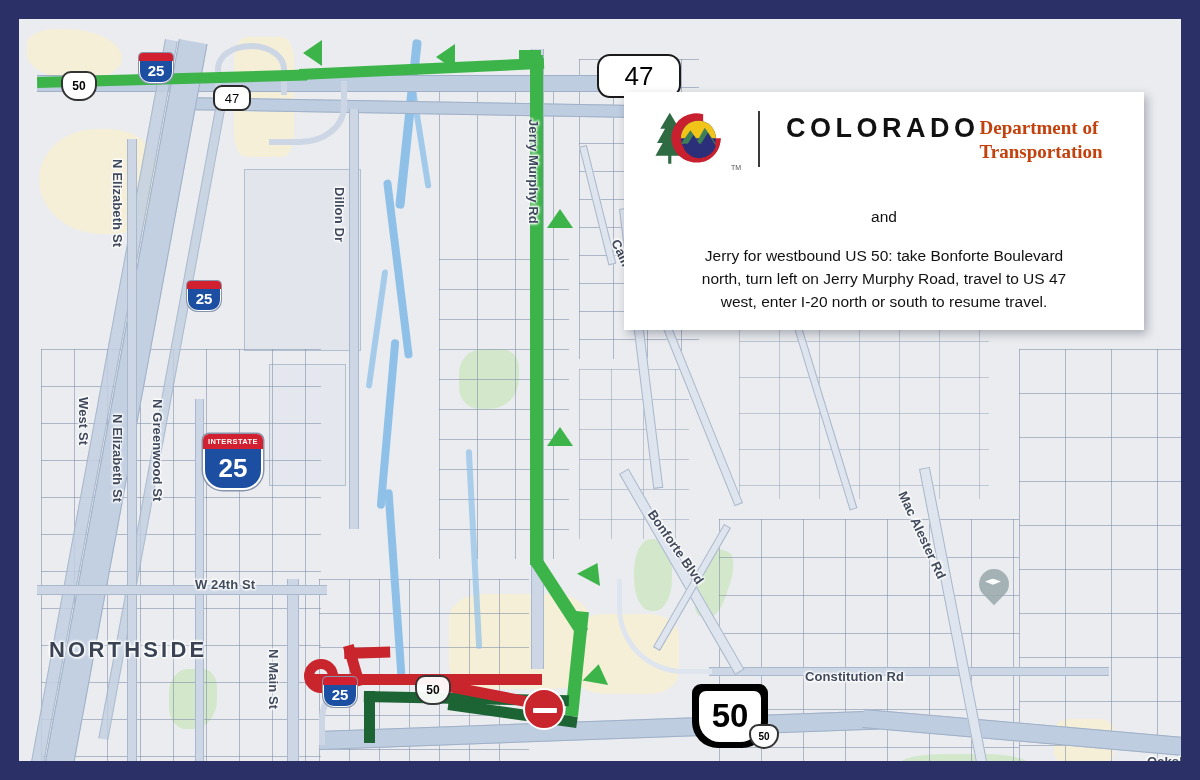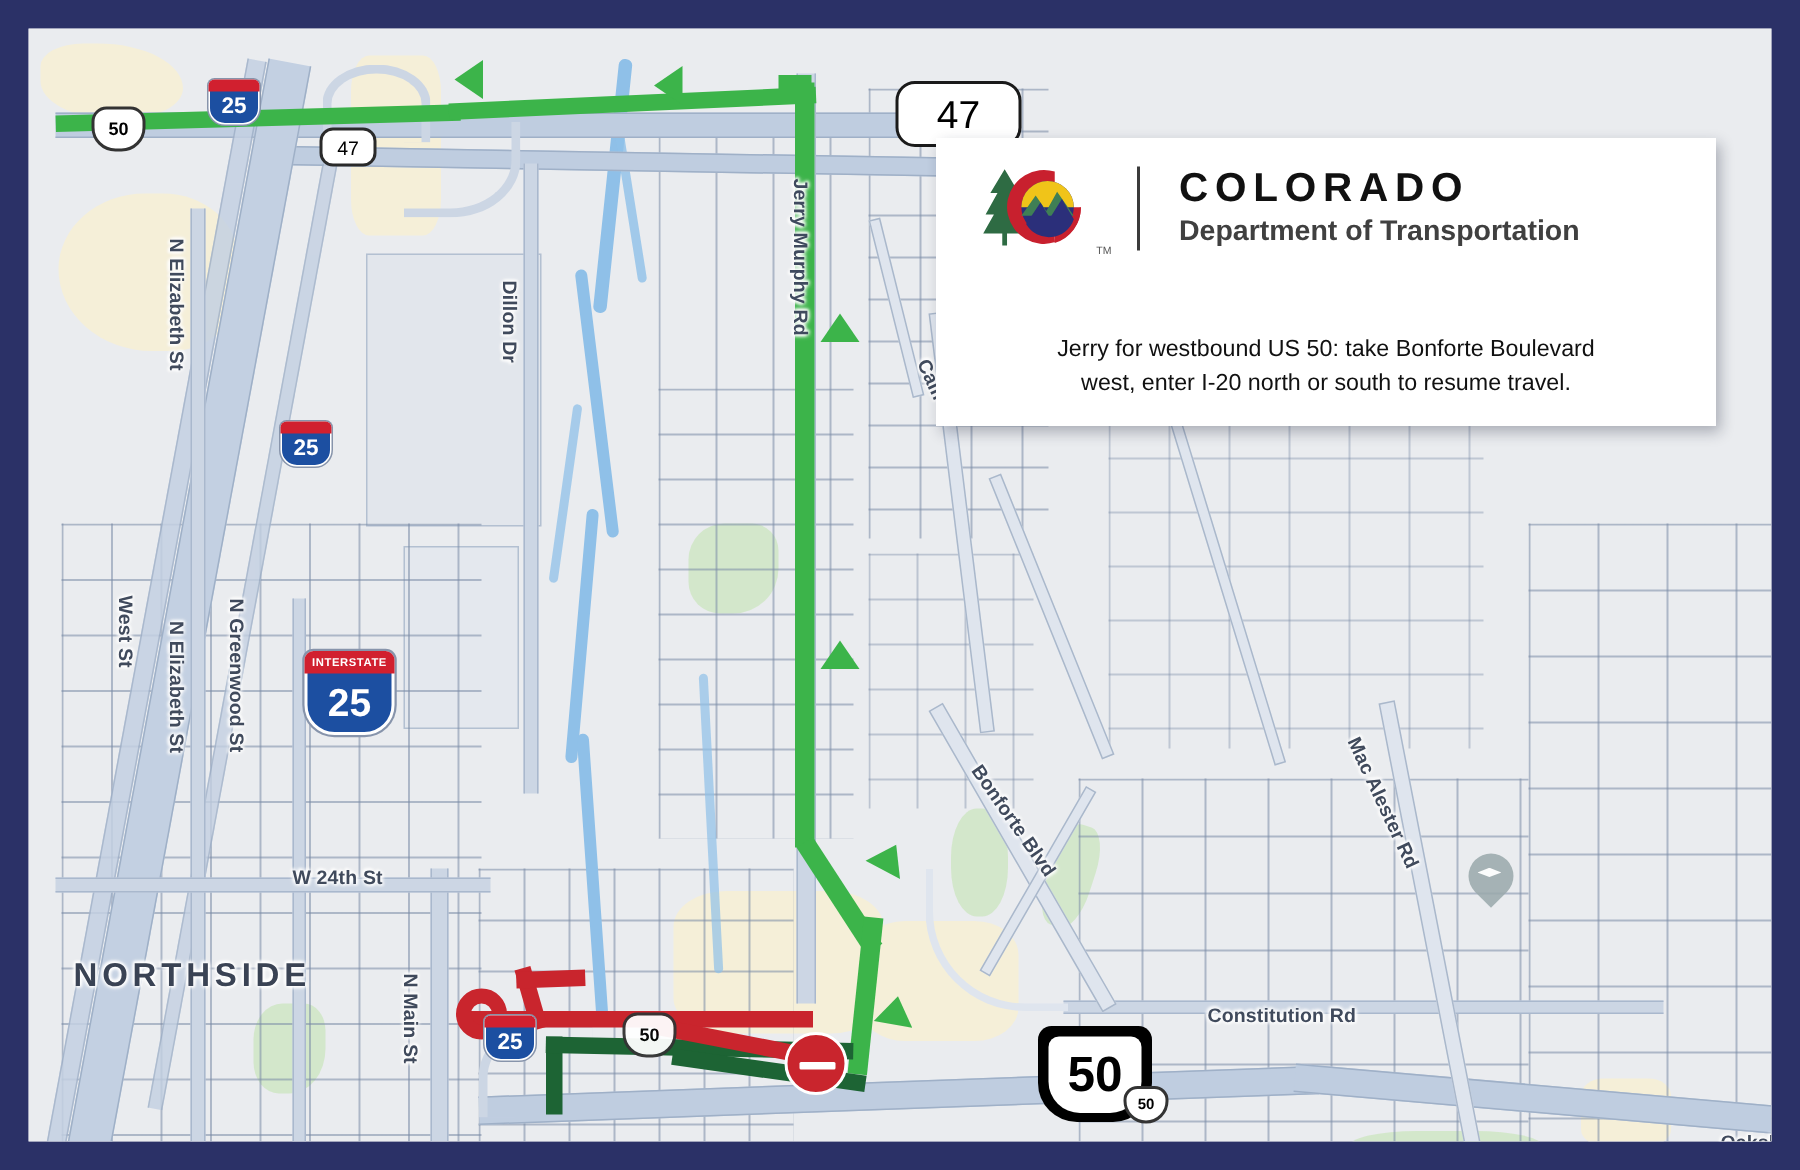--- a/index.html
+++ b/index.html
@@ -116,24 +116,24 @@
 
   .logo-co{position:relative;width:88px;height:62px;flex:0 0 auto;}
   .tm{position:absolute;right:-1px;bottom:-1px;font-size:7px;color:#555;}
 
   .logo-cdot{position:relative;width:62px;height:62px;border-radius:50%;
              overflow:hidden;background:#243575;flex:0 0 auto;}
   .cdot-txt{position:absolute;left:0;right:0;bottom:3px;text-align:center;color:#fff;
             font-size:11.5px;font-weight:bold;letter-spacing:.6px;}
 
   .divider{width:2px;height:56px;background:#3b3b3b;margin:0 14px 0 6px;flex:0 0 auto;}
-  .titles{display:flex;flex-direction:column;justify-content:center;}
+  .titles{display:flex;flex-direction:row;justify-content:center;}
   .t-colorado{font-size:27px;font-weight:bold;letter-spacing:4.5px;color:#111;
               line-height:1.1;}
-  .t-dept{font-size:19px;font-weight:bold;color:#404040;line-height:1.25;margin-top:2px;}
+  .t-dept{font-size:19px;font-weight:bold;color:#c2410c;line-height:1.25;margin-top:2px;font-family:Liberation Serif, serif;}
 
   .advisory-sub{text-align:center;font-size:17px;font-weight:bold;color:#111;
                 margin:10px 0 4px;}
   .adv-block{text-align:center;color:#111;}
   .adv-line{font-size:15.5px;line-height:1.48;}
   .gap{height:15px;}
   .adv-body .adv-line{font-size:15.5px;line-height:1.5;}
 </style>
 </head>
 <body>
@@ -311,21 +311,23 @@
       <div class="titles">
         <div class="t-colorado">COLORADO</div>
         <div class="t-dept">Department of Transportation</div>
       </div>
     </div>
 
 
     <div class="adv-block">
       <div class="gap"></div>
       <div class="gap"></div>
+      <div class="adv-line">and</div>
       <div class="gap"></div>
     </div>
 
     <div class="adv-block adv-body">
       <div class="adv-line">Jerry for westbound US 50: take Bonforte Boulevard</div>
+      <div class="adv-line">north, turn left on Jerry Murphy Road, travel to US 47</div>
       <div class="adv-line">west, enter I-20 north or south to resume travel.</div>
     </div>
   </div>
 </div>
 
 </body></html>

